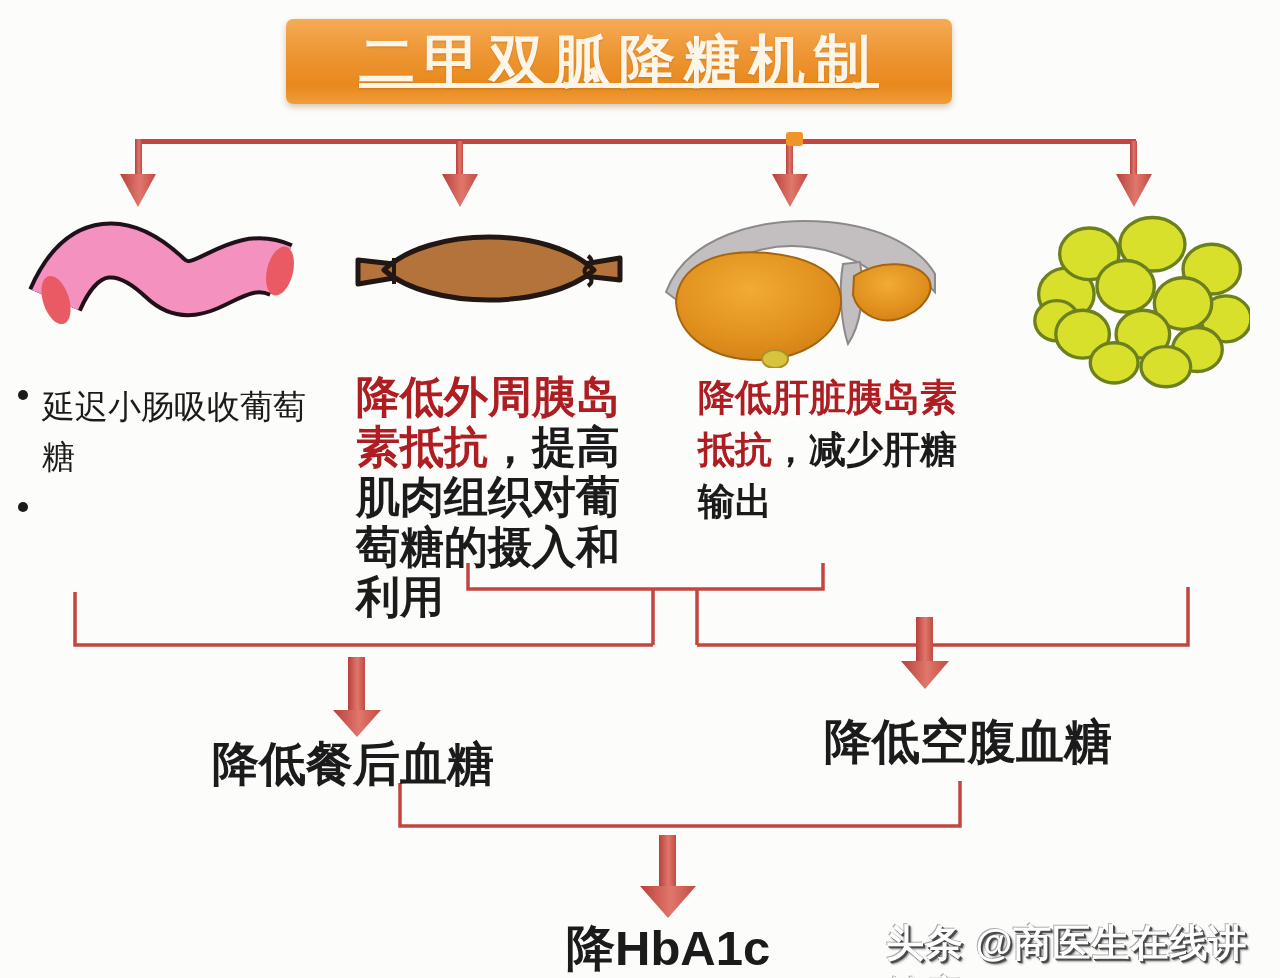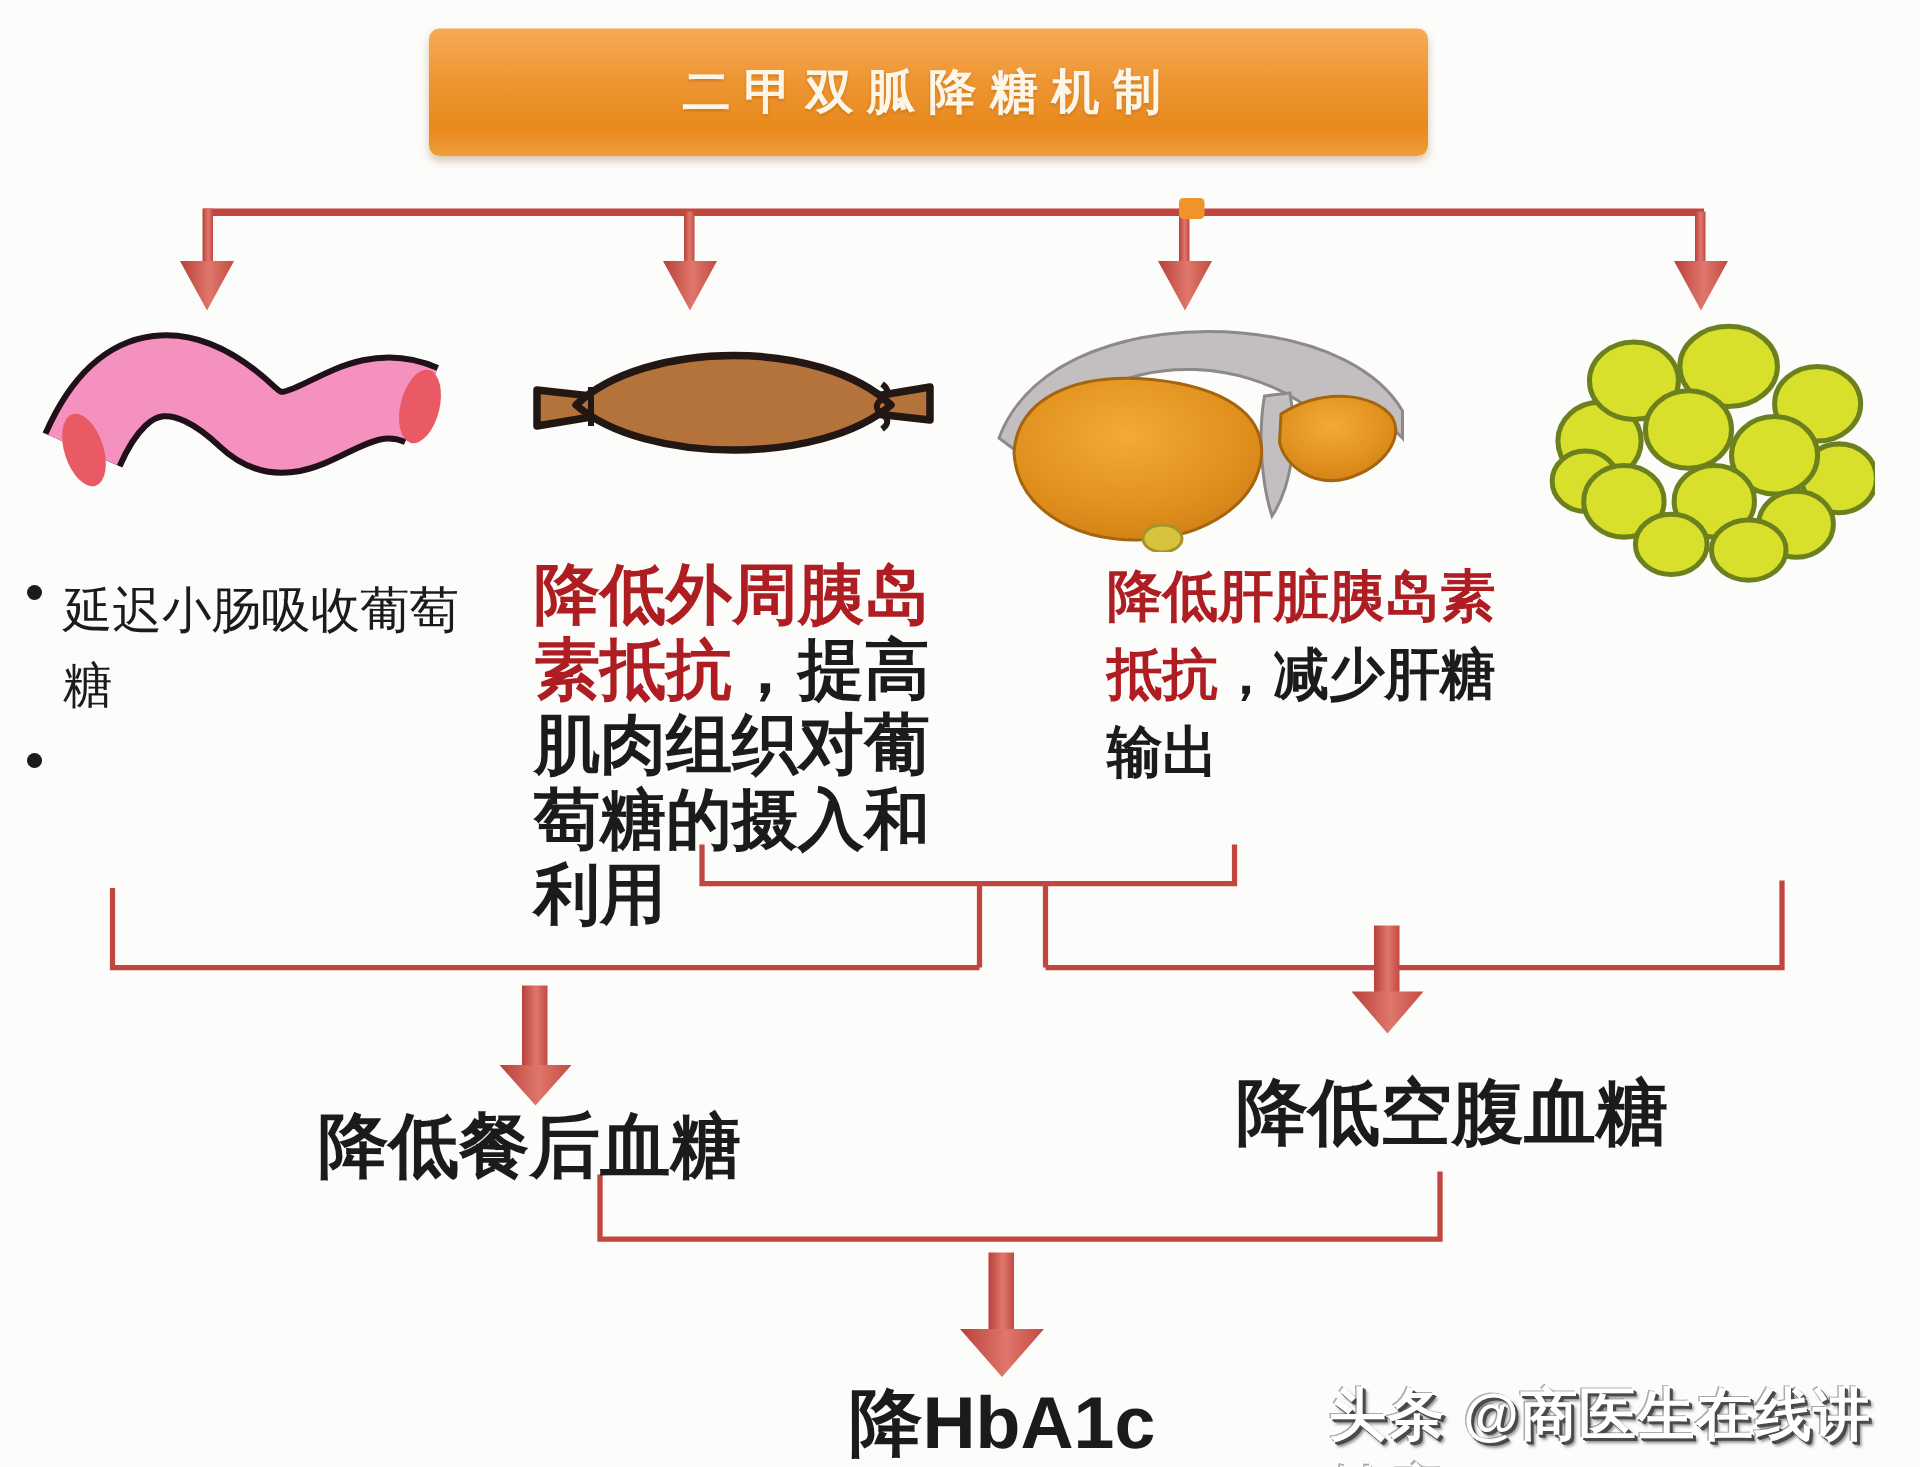--- a/index.html
+++ b/index.html
@@ -11,33 +11,34 @@
   .abs{position:absolute;}
   
   #title-banner{
     left:286px;top:19px;width:666px;height:85px;
     background:linear-gradient(180deg,#f5ab55 0%,#ee9634 40%,#e8891c 78%,#ef9d3a 100%);
     border-radius:7px;
     box-shadow:0 3px 6px rgba(150,100,40,.35);
     display:flex;align-items:center;justify-content:center;
   }
   #title-banner .t{
-    color:#fdf6e8;font-size:32px;font-weight:bold;letter-spacing:9px;
+    color:#fdf6e8;font-size:56px;font-weight:bold;letter-spacing:9px;
     text-shadow:0 1px 2px rgba(160,90,10,.4);
+    text-decoration:underline;
   }
   
   #connector-layer{left:0;top:0;width:1280px;height:978px;}
   
   .blk{color:#1b1b1b;}
   #intestine-notes{left:10px;top:370px;width:310px;font-size:33px;line-height:50px;}
   .bullet-row{display:flex;}
   .bullet-dot{width:10px;height:10px;border-radius:50%;background:#1b1b1b;margin:20px 14px 0 8px;flex:0 0 10px;}
   .bullet-text{flex:1;margin-top:12px;}
   #muscle-note{left:356px;top:372px;width:302px;font-size:44px;line-height:50px;font-weight:bold;word-break:break-all;}
-  #liver-note{left:698px;top:372px;width:268px;font-size:37px;line-height:52px;font-weight:bold;word-break:break-all;margin-left:40px;}
+  #liver-note{left:698px;top:372px;width:268px;font-size:37px;line-height:52px;font-weight:bold;word-break:break-all;}
   .red-seg{color:#ad1d22;}
   .blk-seg{color:#1b1b1b;}
   #outcome-postprandial{left:212px;top:733px;font-size:47px;font-weight:bold;color:#1b1b1b;}
   #outcome-fasting{left:824px;top:710px;font-size:48px;font-weight:bold;color:#1b1b1b;}
   #outcome-final{left:566px;top:916px;font-size:49px;font-weight:bold;color:#1b1b1b;}
   #watermark{
     left:886px;top:918px;font-size:38px;font-weight:bold;color:#ffffff;
     text-shadow:2px 2px 0 #4a4a4a,1px 1px 0 #3a3a3a,3px 3px 2px rgba(60,60,60,.55),-1px -1px 0 rgba(90,90,90,.5);
     letter-spacing:1px;
   }

